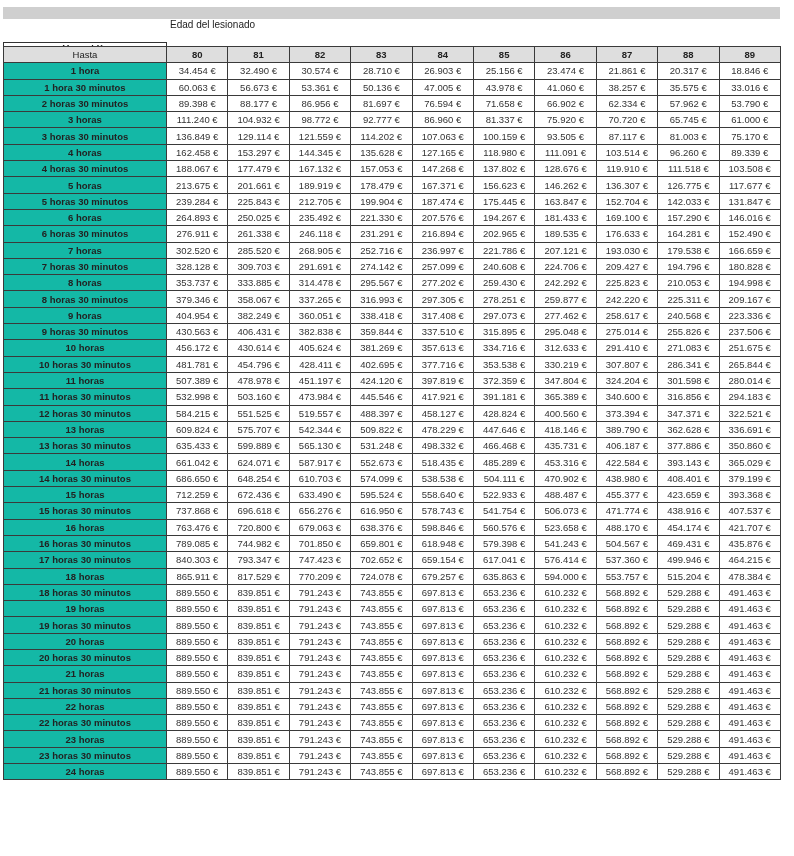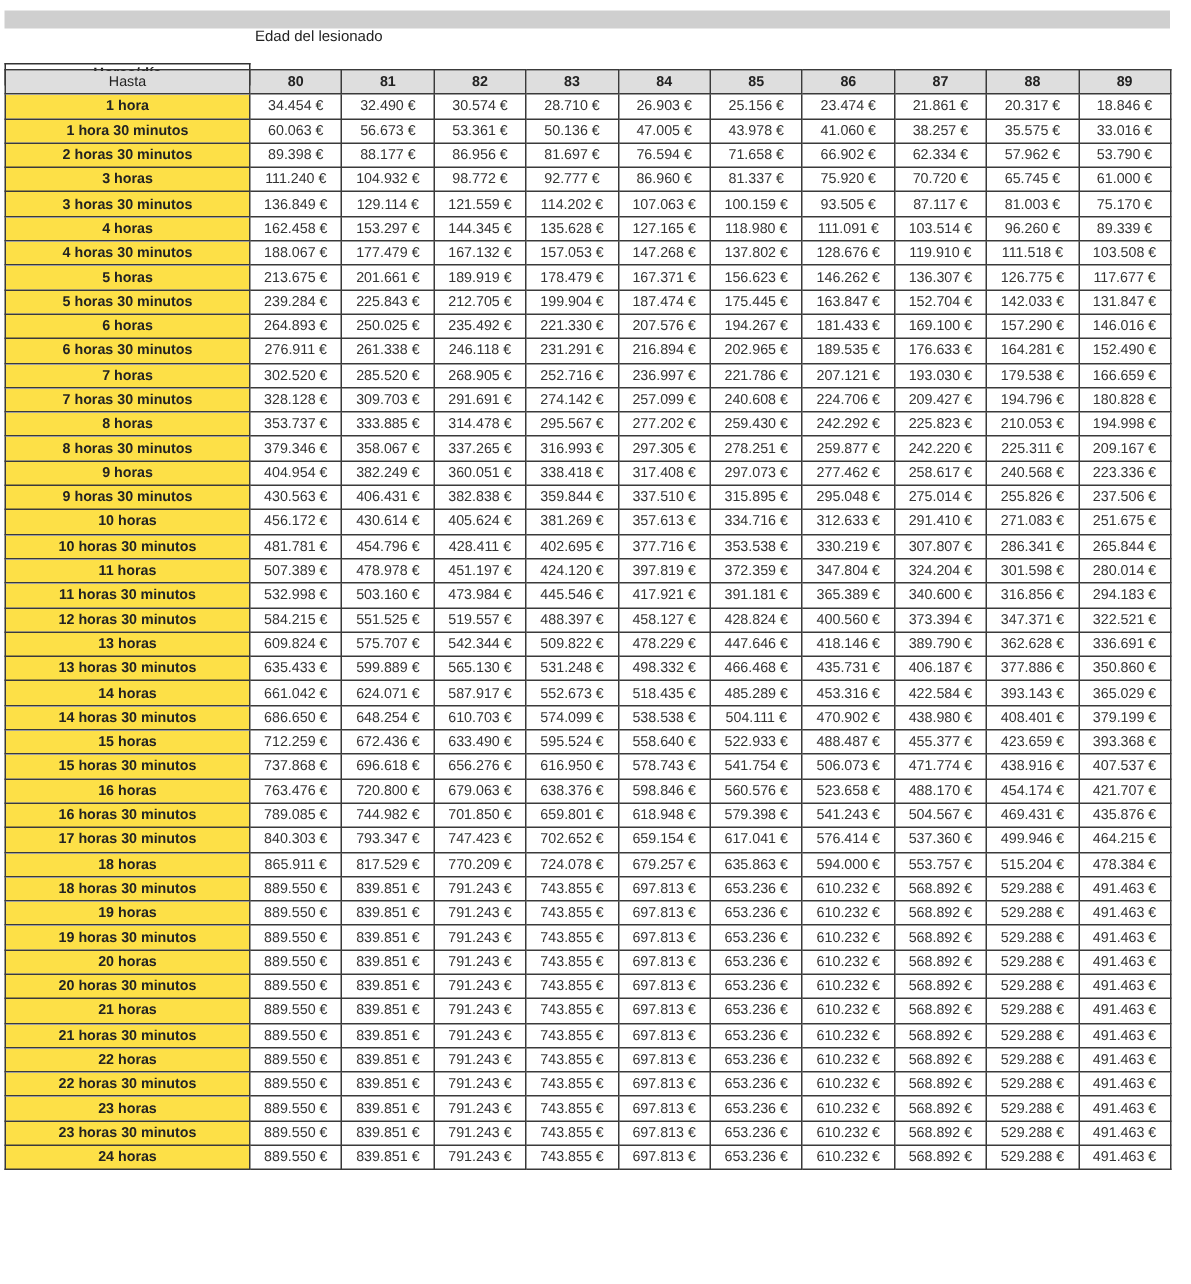--- a/index.html
+++ b/index.html
@@ -30,21 +30,21 @@
   table.grid td, table.grid th {
     border: 1.5px solid #3a3a3a;
     height: 15.3px; padding: 0;
     font-size: 9.5px; text-align: center; white-space: nowrap; overflow: hidden;
   }
   table.grid th {
     background: #dedede; font-weight: bold; color: #222;
   }
   table.grid th.hasta { font-weight: normal; }
   table.grid td.label {
-    background: #fde047; font-weight: bold; color: #222;
+    background: #14b8a6; font-weight: bold; color: #222;
   }
   table.grid td.val { background: #fff; color: #333; }
   col.c-label { width: 163px; }
   col.c-val { width: 61.4px; }
 </style>
 </head>
 <body>
 
 <div class="top-band"></div>
 <div class="caption">Edad del lesionado</div>

